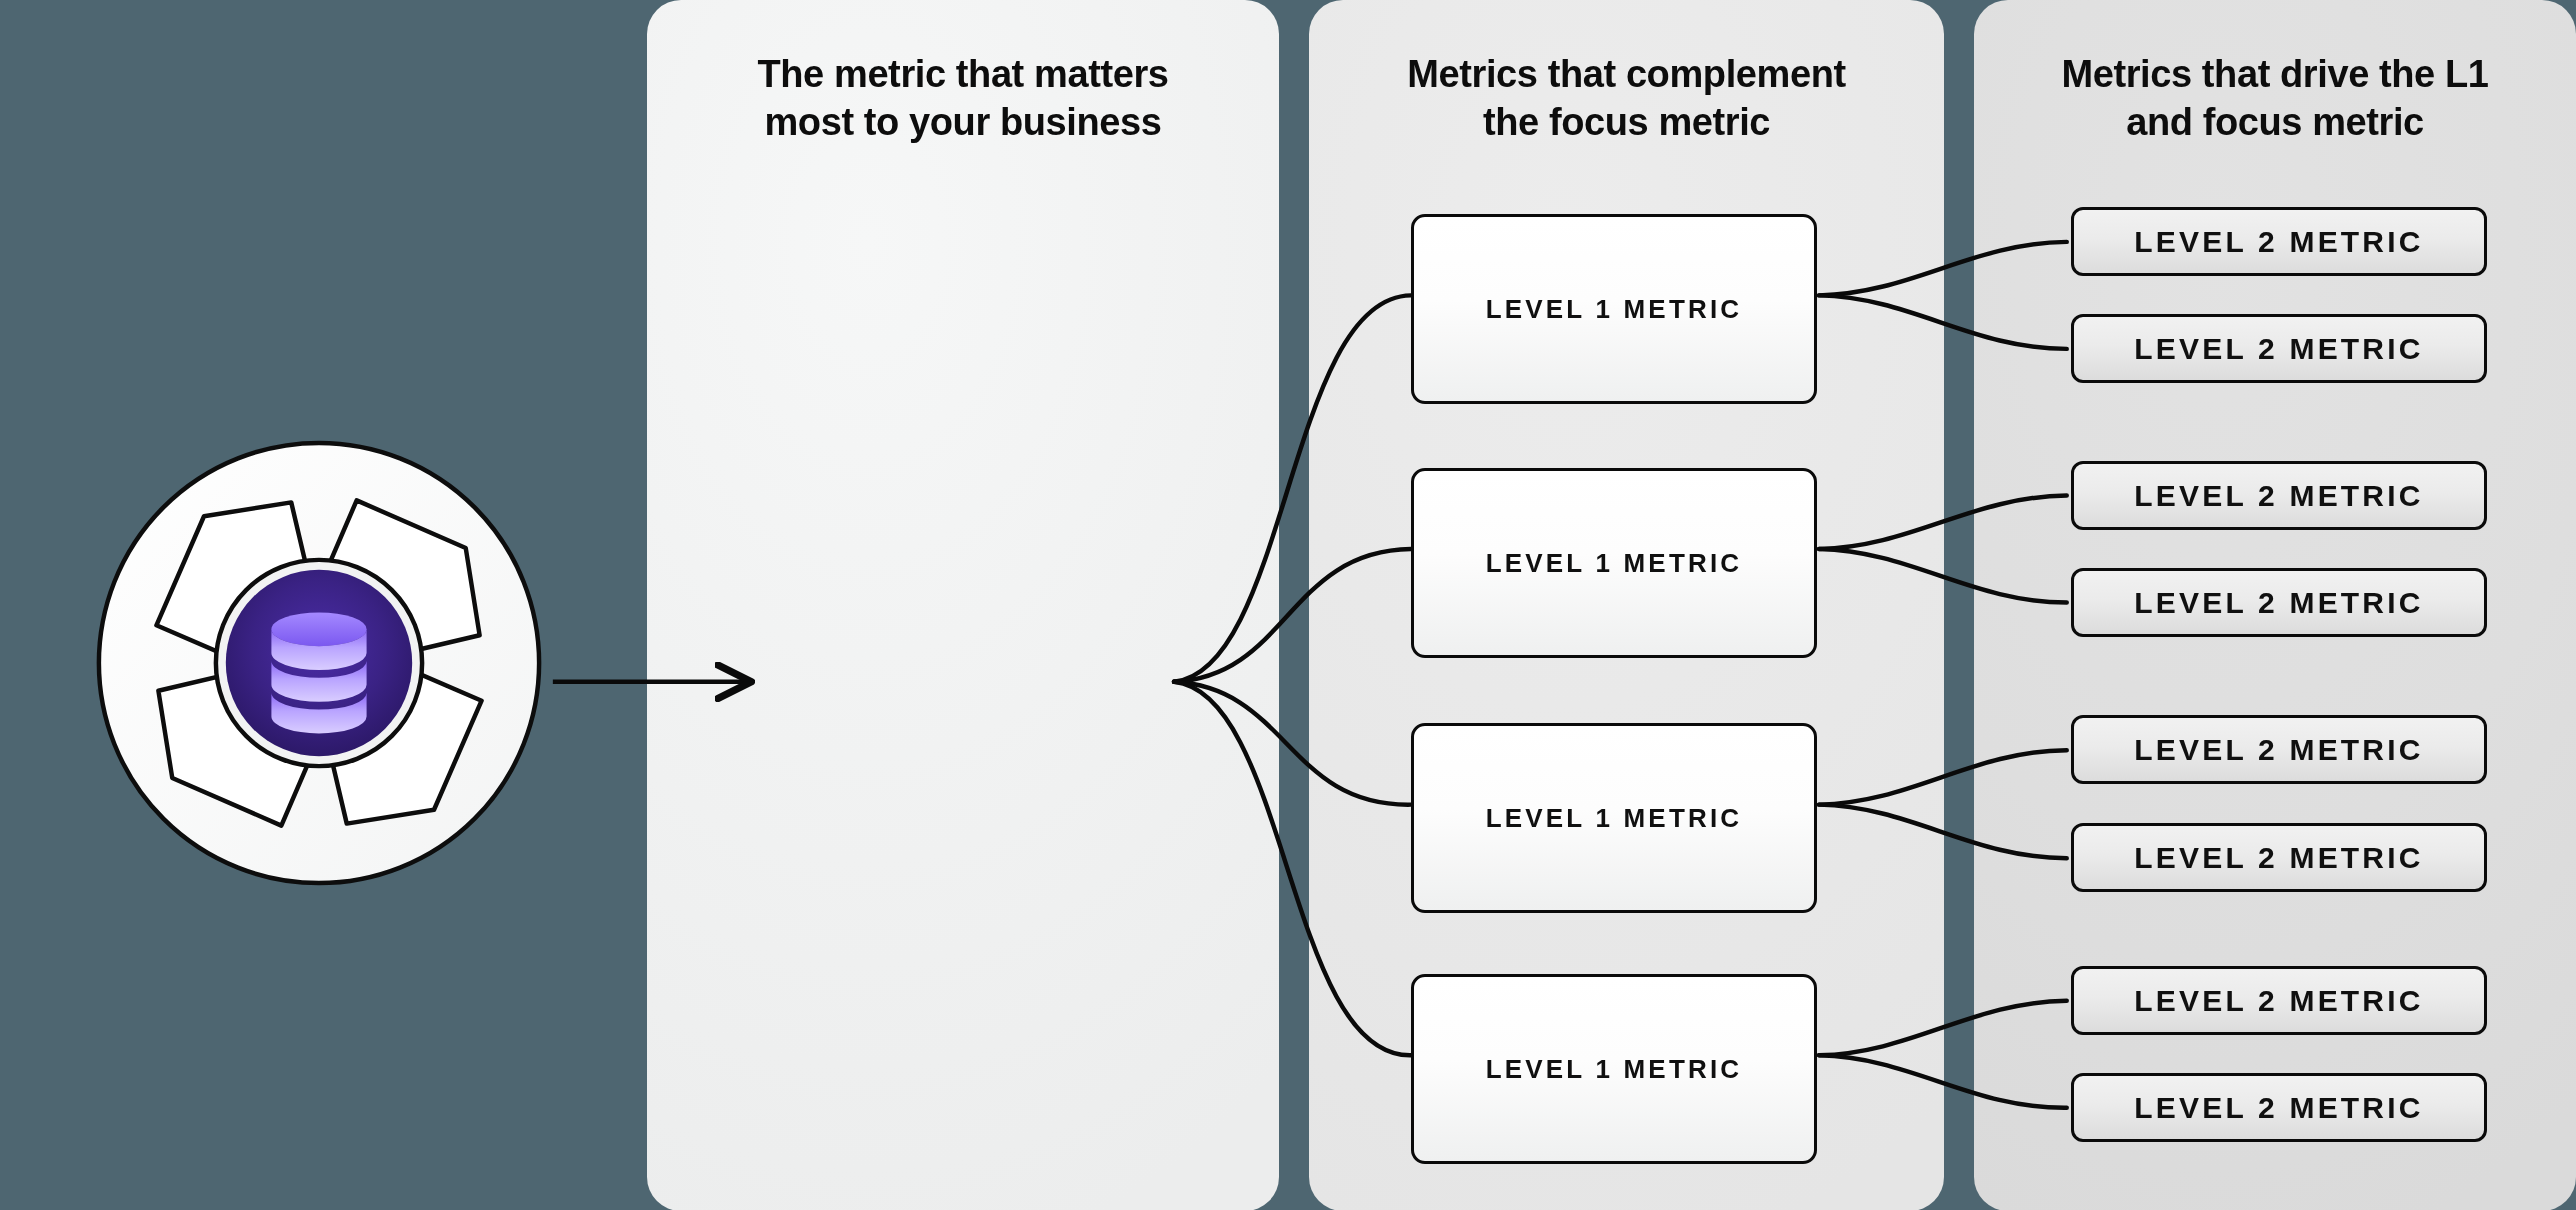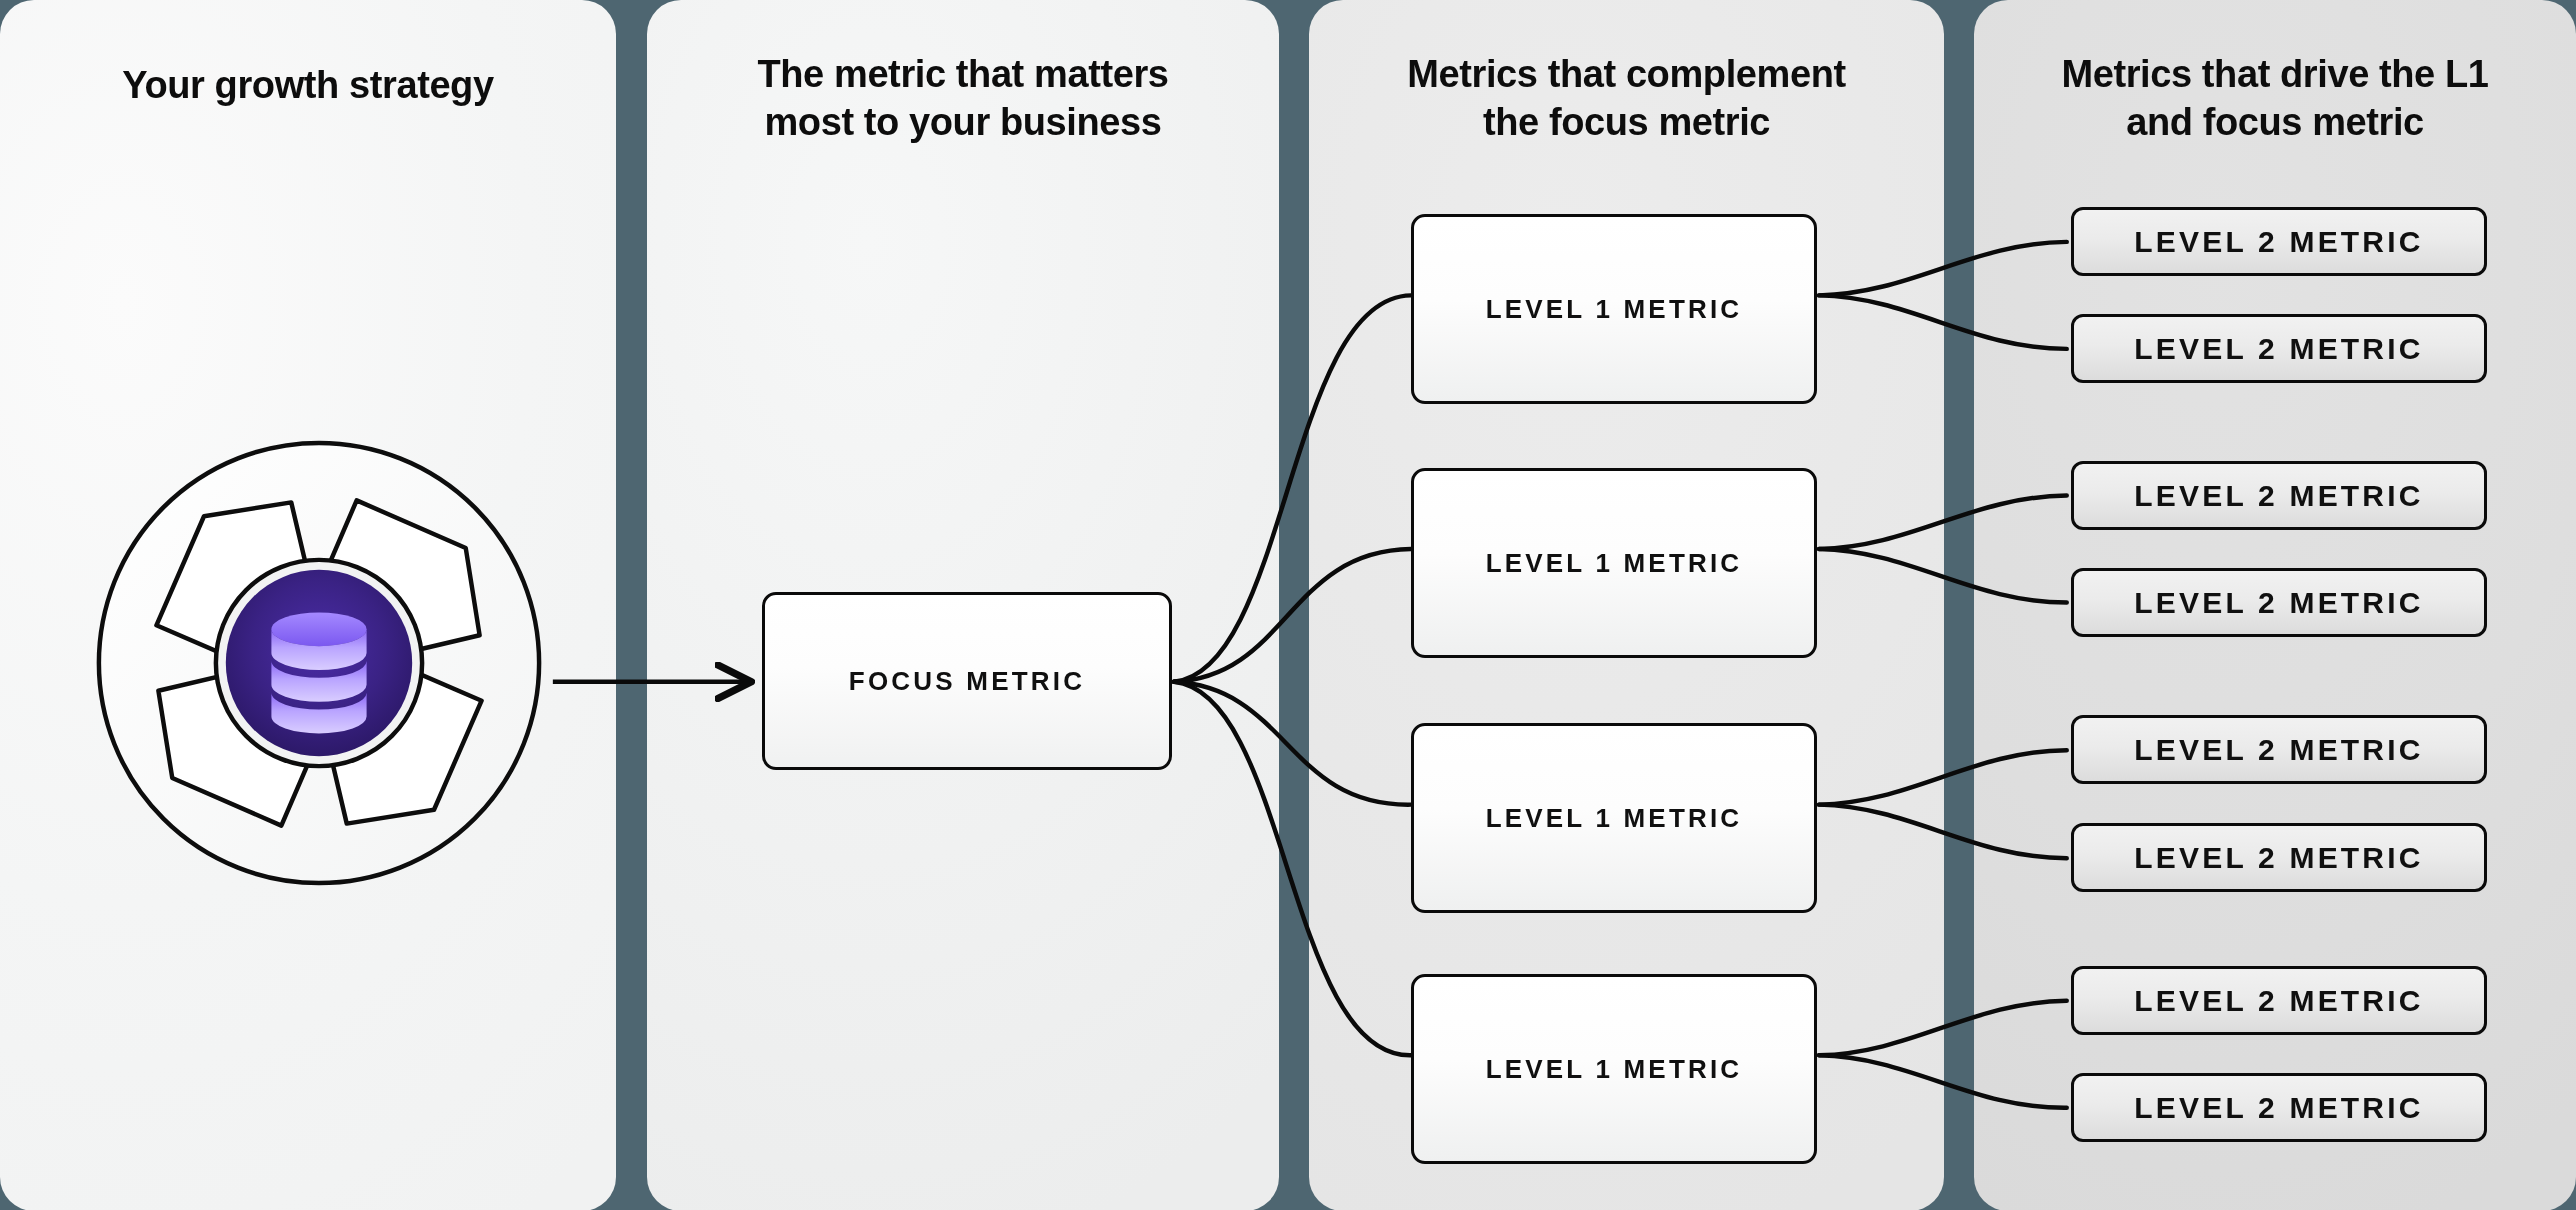--- a/index.html
+++ b/index.html
@@ -128,23 +128,20 @@
     top: 431px;
     width: 464px;
     height: 464px;
   }
 </style>
 </head>
 <body>
 
 <div id="stage">
 
-  <div class="panel panel-1">
-    <div class="col-title single">Your growth strategy</div>
-  </div>
 
   <div class="panel panel-2">
     <div class="col-title double">The metric that matters
 most to your business</div>
   </div>
 
   <div class="panel panel-3">
     <div class="col-title double">Metrics that complement
 the focus metric</div>
   </div>
@@ -221,21 +218,20 @@
       <path d="M1836 554 C 1930 556, 1990 608, 2086 608"></path>
 
       <path d="M1836 812 C 1930 810, 1990 758, 2086 757"></path>
       <path d="M1836 812 C 1930 814, 1990 866, 2086 866"></path>
 
       <path d="M1836 1065 C 1930 1063, 1990 1011, 2086 1010"></path>
       <path d="M1836 1065 C 1930 1067, 1990 1119, 2086 1118"></path>
     </g>
   </svg>
 
-  <div class="node node-focus">FOCUS METRIC</div>
 
   <div class="node node-l1" style="top:200px">LEVEL 1 METRIC</div>
   <div class="node node-l1" style="top:454px">LEVEL 1 METRIC</div>
   <div class="node node-l1" style="top:709px">LEVEL 1 METRIC</div>
   <div class="node node-l1" style="top:960px">LEVEL 1 METRIC</div>
 
   <div class="node node-l2" style="top:207px">LEVEL 2 METRIC</div>
   <div class="node node-l2" style="top:314px">LEVEL 2 METRIC</div>
   <div class="node node-l2" style="top:461px">LEVEL 2 METRIC</div>
   <div class="node node-l2" style="top:568px">LEVEL 2 METRIC</div>

